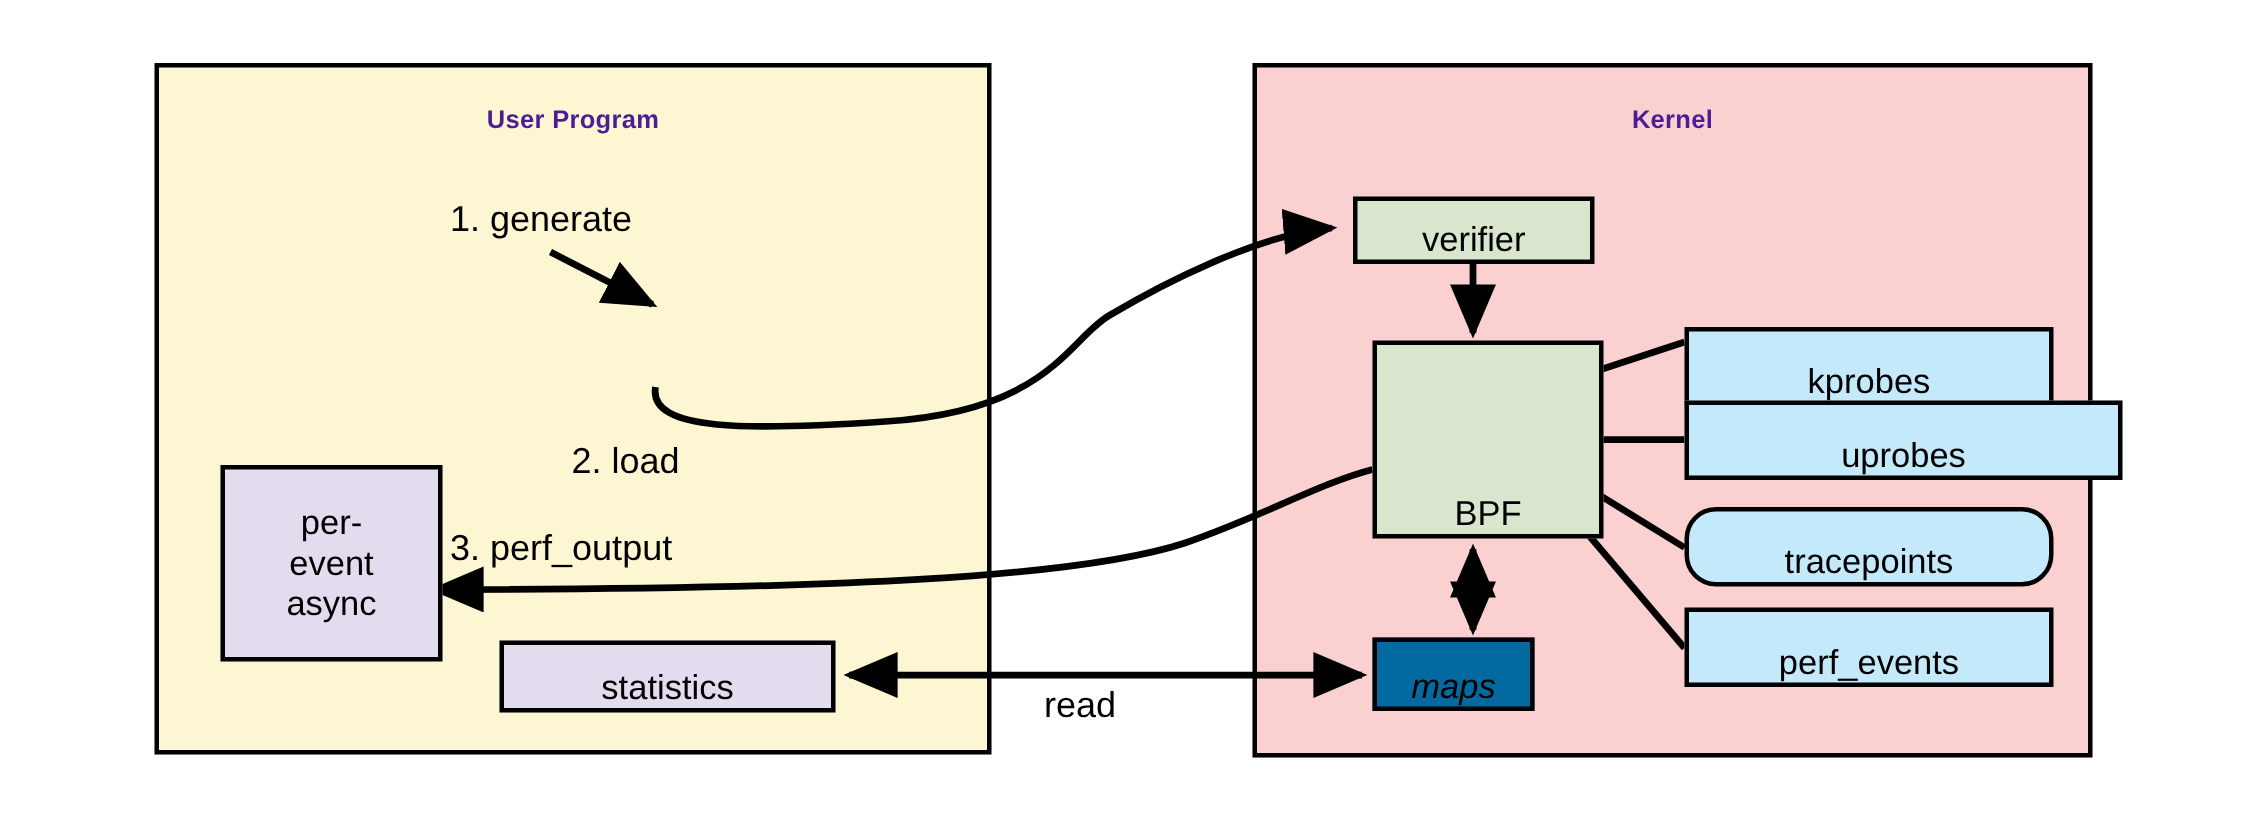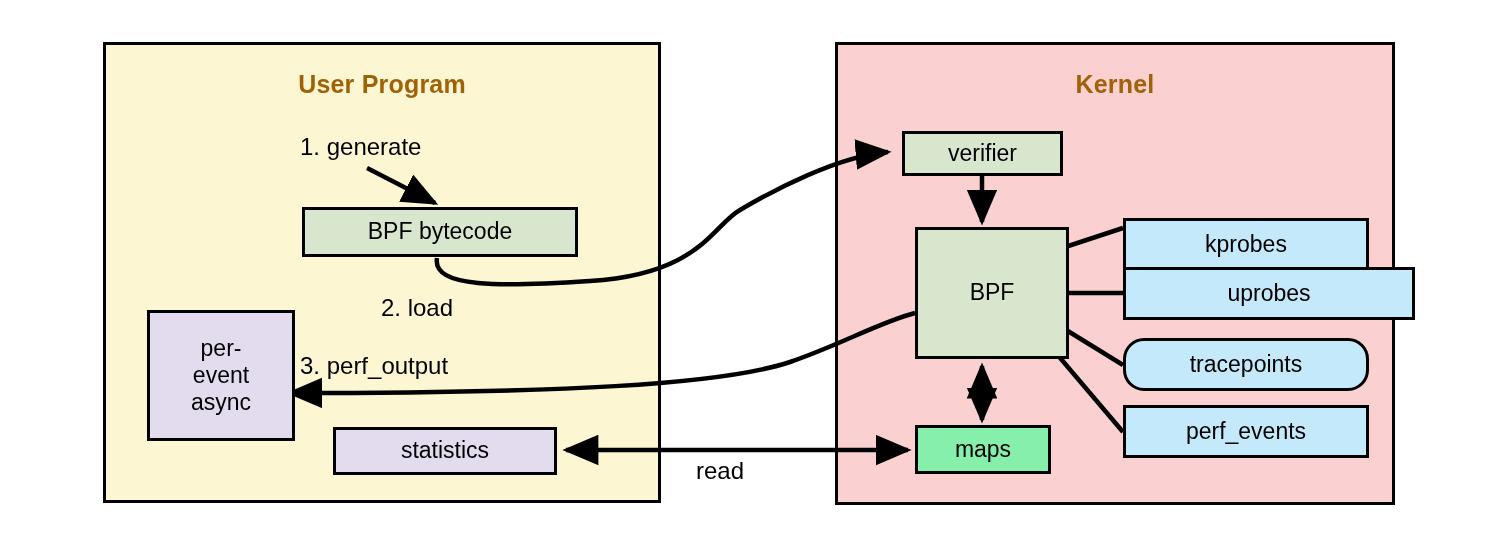--- a/index.html
+++ b/index.html
@@ -19,30 +19,30 @@
     position: absolute;
     border: 3px solid #000000;
     box-sizing: border-box;
   }
   .panel-title {
     position: absolute;
     left: 0;
     right: 0;
     text-align: center;
     font-weight: bold;
-    font-size: 25px;
-    color: #a16207;
+    font-size: 17px;
+    color: #4c1d95;
     letter-spacing: 0.2px;
   }
   .node {
     position: absolute;
     border: 3px solid #000000;
     box-sizing: border-box;
     display: flex;
-    align-items: center;
+    align-items: flex-end;
     justify-content: center;
     text-align: center;
     font-size: 23px;
     color: #000000;
     line-height: 1.18;
     z-index: 4;
   }
   .node span { display: block; width: 100%; }
   .label {
     position: absolute;
@@ -88,43 +88,40 @@
 
     <line x1="1050" y1="252" x2="1123" y2="228" stroke="#000" stroke-width="4.5"></line>
 
     <line x1="1050" y1="293" x2="1123" y2="293" stroke="#000" stroke-width="4.5"></line>
 
     <line x1="1050" y1="320" x2="1123" y2="365" stroke="#000" stroke-width="4.5"></line>
 
     <line x1="1050" y1="346" x2="1123" y2="432" stroke="#000" stroke-width="4.5"></line>
   </svg>
 
-  <div class="node" style="left:302px; top:207px; width:276px; height:50px; background:#d8e6ce;">
-    <span>BPF bytecode</span>
-  </div>
 
   <div class="node" style="left:147px; top:310px; width:148px; height:131px; background:#e3dcee; flex-direction:column;">
     <span>per-</span>
     <span>event</span>
     <span>async</span>
   </div>
 
   <div class="node" style="left:333px; top:427px; width:224px; height:48px; background:#e3dcee;">
     <span>statistics</span>
   </div>
 
   <div class="node" style="left:902px; top:131px; width:161px; height:45px; background:#d8e6ce;">
     <span>verifier</span>
   </div>
 
   <div class="node" style="left:915px; top:227px; width:154px; height:132px; background:#d8e6ce;">
     <span>BPF</span>
   </div>
 
-  <div class="node" style="left:915px; top:425px; width:136px; height:49px; background:#86efac;">
+  <div class="node" style="left:915px; top:425px; width:108px; height:49px; background:#0369a1;font-style:italic;">
     <span>maps</span>
   </div>
 
   <div class="node" style="left:1123px; top:202px; width:246px; height:53px; background:#c3e9fb;margin-top:16px;">
     <span>kprobes</span>
   </div>
 
   <div class="node" style="left:1123px; top:267px; width:292px; height:53px; background:#c3e9fb;">
     <span>uprobes</span>
   </div>

